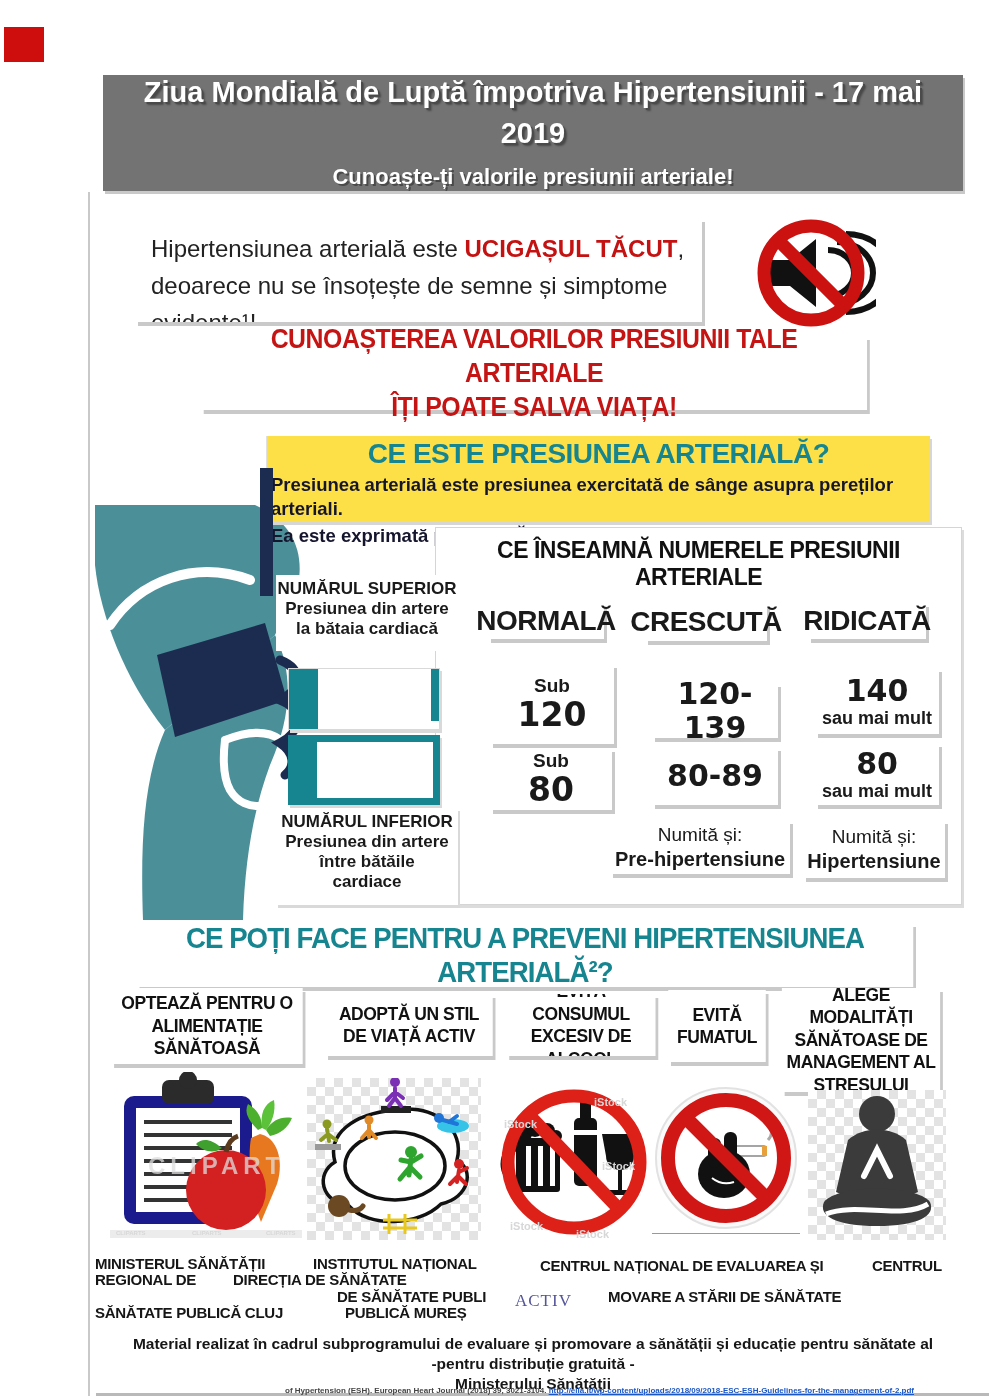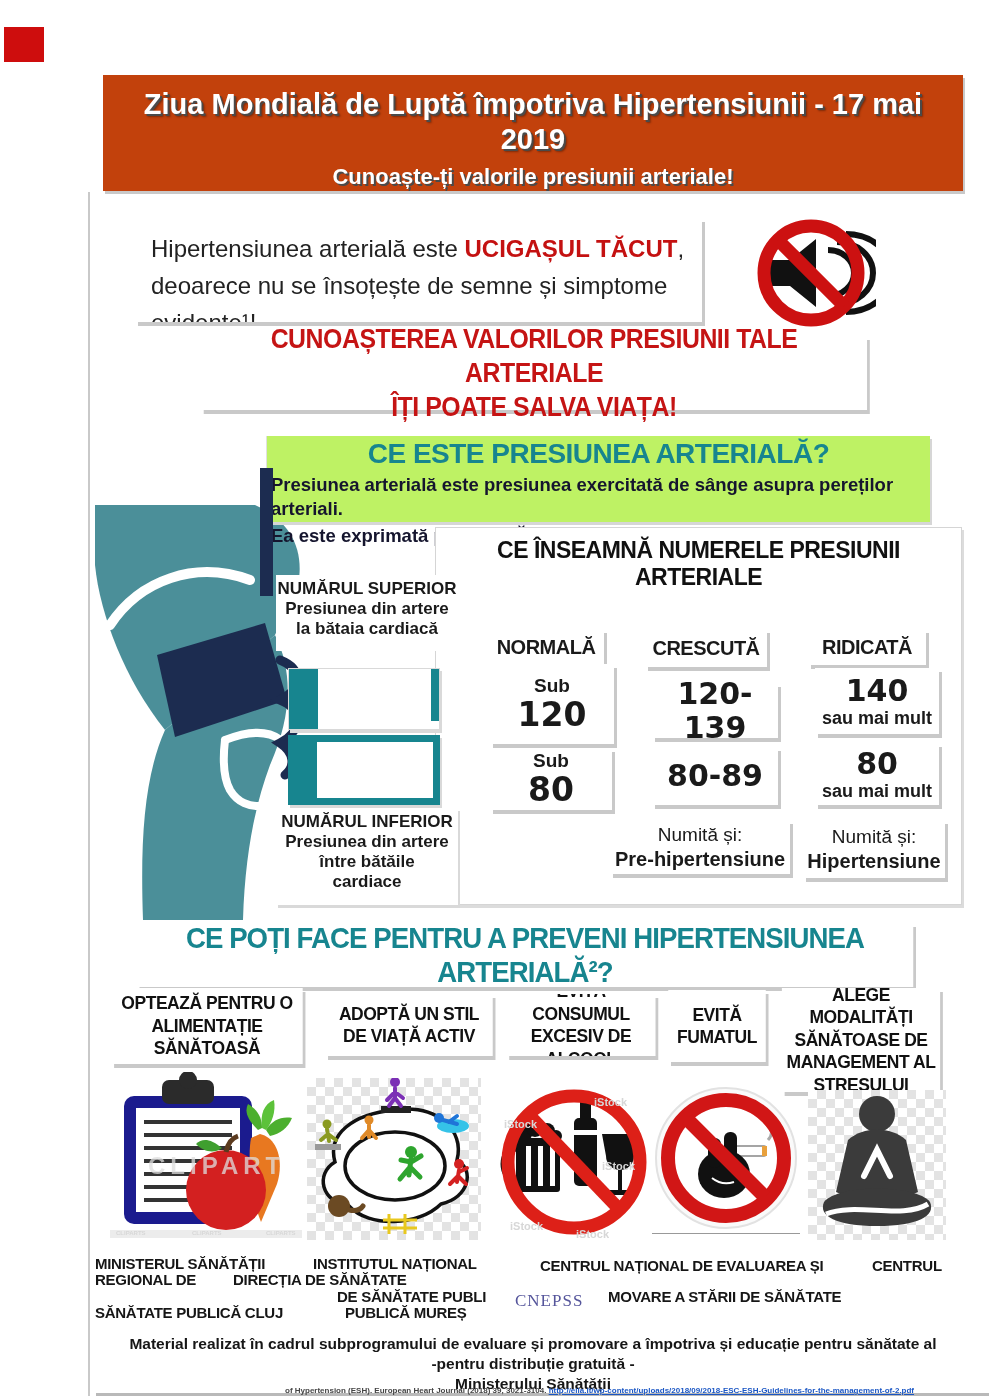--- a/index.html
+++ b/index.html
@@ -8,22 +8,22 @@
     position:relative; width:989px; height:1400px; background:#fff;
     font-family:"Liberation Sans", sans-serif; overflow:hidden; color:#1a1a1a;
   }
   .abs { position:absolute; }
   .sbox { position:absolute; background:#fff; box-shadow:3px 4px 0 #c9c9c9; }
   .ctr { display:flex; flex-direction:column; align-items:center; justify-content:center; text-align:center; }
   .cond { transform:scaleX(.92); }
   .num { font-family:"DejaVu Sans", sans-serif; }
 
   
-  #banner { left:103px; top:75px; width:860px; height:116px; background:#c2410c;
-    display:flex; flex-direction:column; align-items:center; justify-content:flex-end;
+  #banner { left:103px; top:75px; width:860px; height:116px; background:#737373;
+    display:flex; flex-direction:column; align-items:center; justify-content:space-between;
     box-shadow:2px 3px 0 #c9c9c9; }
   #banner .t { color:#fff; font-weight:bold; font-size:29px; line-height:35px; text-align:center;
     text-shadow:2px 2px 0 #4a4a4a, 3px 3px 2px rgba(0,0,0,.35); }
   #banner .s { color:#fff; font-weight:bold; font-size:22px; line-height:28px; margin-top:6px;
     text-shadow:2px 2px 0 #4a4a4a; }
 
   
   #intro { left:135px; top:218px; width:567px; height:104px; padding:12px 16px;
     font-size:24px; line-height:37px; color:#222; overflow:hidden; }
   #intro .hl { color:#c41111; font-weight:bold; }
@@ -36,21 +36,21 @@
   #whatis { left:266px; top:436px; width:664px; height:86px; border-left:1px solid #e0e0e0;
     box-shadow:2px 3px 0 #d6d6d6; padding-top:2px; }
   #whatis h2 { color:#17858f; font-size:28px; text-align:center; letter-spacing:-.5px; }
   #whatis p { color:#15152e; font-weight:bold; font-size:18.5px; line-height:24px; margin:3px 0 0 4px; }
 
   
   #numpanel { left:435px; top:527px; width:527px; height:378px; background:#fff;
     border:1px solid #d5d5d5; box-shadow:2px 3px 0 #dcdcdc; }
   #numtitle { width:100%; text-align:center; margin-top:9px; font-weight:bold;
     font-size:23px; letter-spacing:-.5px; color:#111; }
-  .colhead { font-weight:bold; font-size:20px; letter-spacing:-.5px;margin-top:26px; }
+  .colhead { font-weight:bold; font-size:28px; letter-spacing:-.5px; }
   .cell-label { font-weight:bold; font-size:19px; line-height:22px; }
   .cell-value { font-weight:bold; font-size:33px; line-height:36px; }
   .cell-value2 { font-weight:bold; font-size:30px; line-height:34px; }
   .cell-suffix { font-weight:bold; font-size:18px; line-height:21px; }
   .note-label { font-size:19px; line-height:24px; }
   .note-value { font-weight:bold; font-size:20px; line-height:24px; }
 
   .bp-label { background:#fff; text-align:center; font-weight:bold; font-size:17px;
     line-height:20px; color:#1a1a1a; padding-top:4px; }
 
@@ -120,21 +120,21 @@
   <svg class="abs" style="left:95px;top:505px;z-index:1" width="440" height="420" viewBox="0 0 440 420">
     <path d="M0,0 L160,0 C195,15 210,45 203,80 L180,130 L70,225 C30,175 5,110 0,60 Z" fill="#4b8f99"></path>
     <path d="M70,225 L180,130 C200,170 195,215 175,260 C160,300 150,350 148,415 L48,415 C45,330 50,270 70,225 Z" fill="#4b8f99"></path>
     <path d="M15,120 C45,75 100,55 155,75" stroke="#fff" stroke-width="10" fill="none" stroke-linecap="round"></path>
     <polygon points="62,150 170,118 192,195 80,232" fill="#1c2c50"></polygon>
     <path d="M130,235 C180,215 205,240 195,275 C185,305 150,310 135,285 C128,272 128,252 130,235" stroke="#fff" stroke-width="8" fill="none" stroke-linecap="round"></path>
     <path d="M185,155 C210,165 205,185 185,195 C210,205 205,228 185,238 C200,248 200,262 190,270" stroke="#1c2c50" stroke-width="9" fill="none" stroke-linecap="round"></path>
   </svg>
   <div class="abs" style="left:260px;top:468px;width:13px;height:128px;background:#1c2c50;z-index:3"></div>
 
-  <div id="whatis" class="abs" style="background:#bef264;z-index:2">
+  <div id="whatis" class="abs" style="background:#fde047;z-index:2">
     <h2>CE ESTE PRESIUNEA ARTERIALĂ?</h2>
     <p>Presiunea arterială este presiunea exercitată de sânge asupra pereților arteriali.</p>
     <p>Ea este exprimată prin DOUĂ NUMERE ¹:</p>
   </div>
 
   <div id="numpanel" class="abs" style="z-index:2">
     <div id="numtitle">CE ÎNSEAMNĂ NUMERELE PRESIUNII ARTERIALE</div>
   </div>
 
   <div class="abs bp-label" style="left:276px;top:575px;width:182px;height:76px;z-index:2">
@@ -337,27 +337,27 @@
     </svg>
   </div>
 
   <span class="inst" style="left:95px;top:1255px">MINISTERUL SĂNĂTĂȚII</span>
   <span class="inst" style="left:313px;top:1255px">INSTITUTUL NAȚIONAL</span>
   <span class="inst" style="left:540px;top:1257px">CENTRUL NAȚIONAL DE EVALUAREA ȘI</span>
   <span class="inst" style="left:872px;top:1257px">CENTRUL</span>
   <span class="inst" style="left:95px;top:1271px">REGIONAL DE</span>
   <span class="inst" style="left:233px;top:1271px">DIRECȚIA DE SĂNĂTATE</span>
   <span class="inst" style="left:337px;top:1288px">DE SĂNĂTATE PUBLI</span>
-  <span class="inst" id="cnepss" style="left:515px;top:1291px">CNEPSS</span>
+  <span class="inst" id="cnepss" style="left:515px;top:1291px">ACTIV</span>
   <span class="inst" style="left:608px;top:1288px">MOVARE A STĂRII DE SĂNĂTATE</span>
   <span class="inst" style="left:95px;top:1304px">SĂNĂTATE PUBLICĂ CLUJ</span>
   <span class="inst" style="left:345px;top:1304px">PUBLICĂ MUREȘ</span>
 
   <div id="footer" class="abs">
-    <div>Material realizat în cadrul subprogramului de evaluare și promovare a împotriva și educație pentru sănătate al</div>
+    <div>Material realizat în cadrul subprogramului de evaluare și promovare a sănătății și educație pentru sănătate al</div>
     <div>-pentru distribuție gratuită -</div>
     <div>Ministerului Sănătății</div>
   </div>
 
   <div id="citation" class="abs">
     <span>of Hypertension (ESH). European Heart Journal (2018) 39, 3021-3104. </span><a href="#">http://eila.it/wp-content/uploads/2018/09/2018-ESC-ESH-Guidelines-for-the-management-of-2.pdf</a>
   </div>
 
 </div>
 

